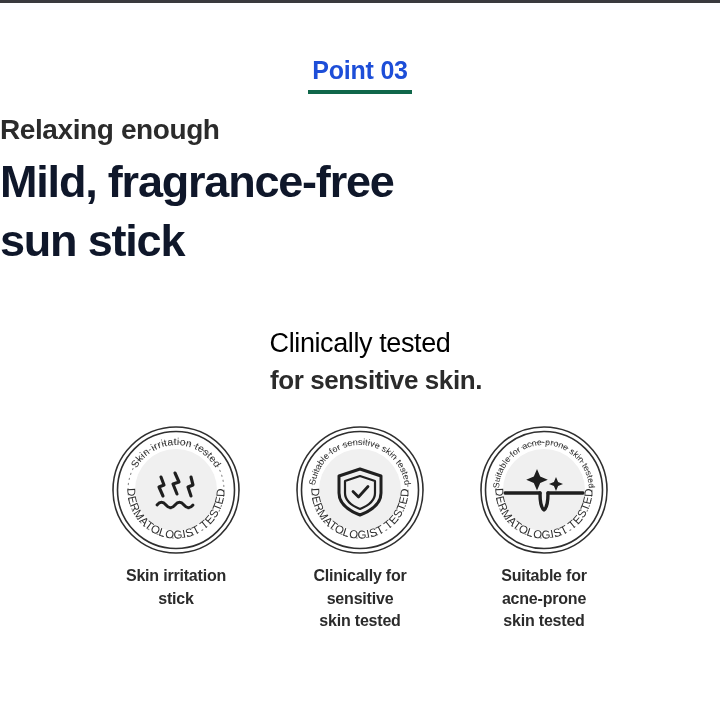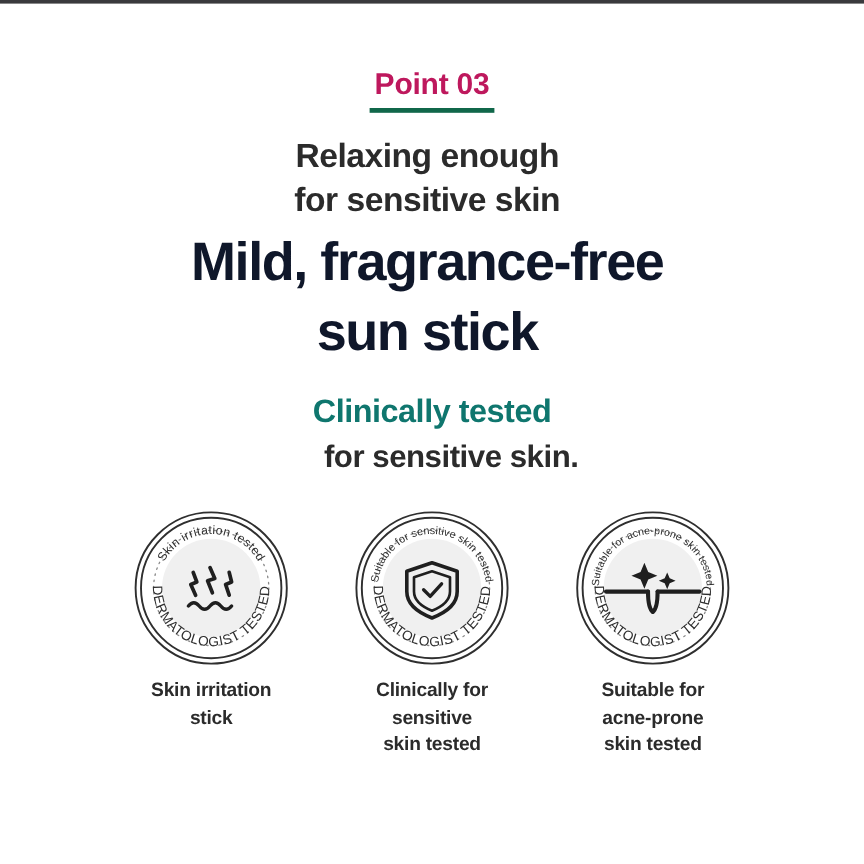--- a/index.html
+++ b/index.html
@@ -36,38 +36,37 @@
     top: 57px;
     left: 0;
     width: 720px;
     text-align: center;
   }
   .point-label {
     display: inline-block;
     font-size: 25px;
     font-weight: bold;
     letter-spacing: -0.2px;
-    color: #be185d;
+    color: #1d4ed8;
     line-height: 1.1;
     padding: 0 2px;
   }
   .point-underline {
     width: 104px;
     height: 4px;
     background: #10674a;
     margin: 5px auto 0;
   }
 
   
   .headline {
     position: absolute;
     top: 112px;
     left: 0;
     width: 712px;
-    text-align: center;
   }
   .sub-line {
     font-size: 28px;
     font-weight: bold;
     color: #2b2b2b;
     line-height: 1.31;
     letter-spacing: -0.4px;
   }
   .main-line {
     font-size: 45px;
@@ -81,22 +80,22 @@
   
   .clinical {
     position: absolute;
     top: 326px;
     left: 0;
     width: 720px;
     text-align: center;
   }
   .clinical-green {
     font-size: 27px;
-    font-weight: bold;
-    color: #0f766e;
+    font-weight: normal;
+    color: #000000;
     line-height: 1.3;
     letter-spacing: -0.4px;
   }
   .clinical-dark {
     font-size: 26px;
     font-weight: bold;
     color: #2b2b2b;
     line-height: 1.3;
     letter-spacing: -0.4px;
     margin-top: 3px;
@@ -144,21 +143,20 @@
 
   <div class="top-edge"></div>
 
   <div class="point-wrap">
     <div class="point-label">Point 03</div>
     <div class="point-underline"></div>
   </div>
 
   <div class="headline">
     <div class="sub-line">Relaxing enough</div>
-    <div class="sub-line">for sensitive skin</div>
     <div class="main-line">Mild, fragrance-free</div>
     <div class="main-line">sun stick</div>
   </div>
 
   <div class="clinical">
     <div class="clinical-green">Clinically tested</div>
     <div class="clinical-dark">for sensitive skin.</div>
   </div>
 
   <div class="badges">

